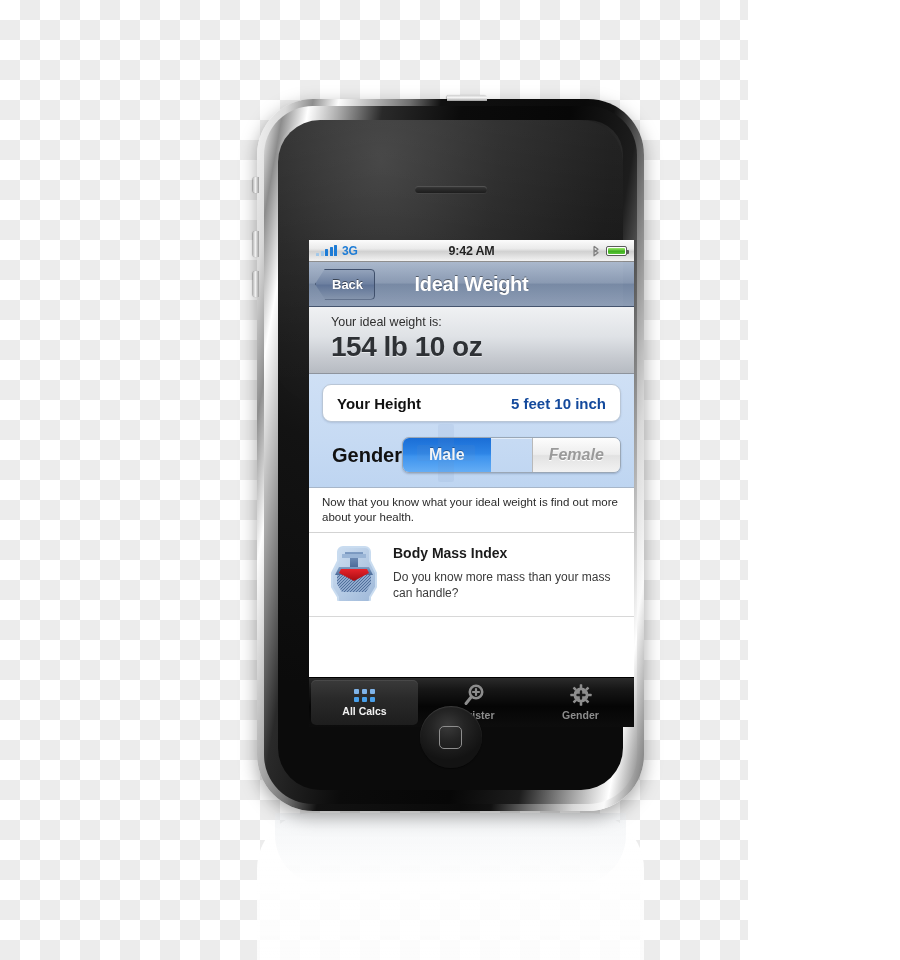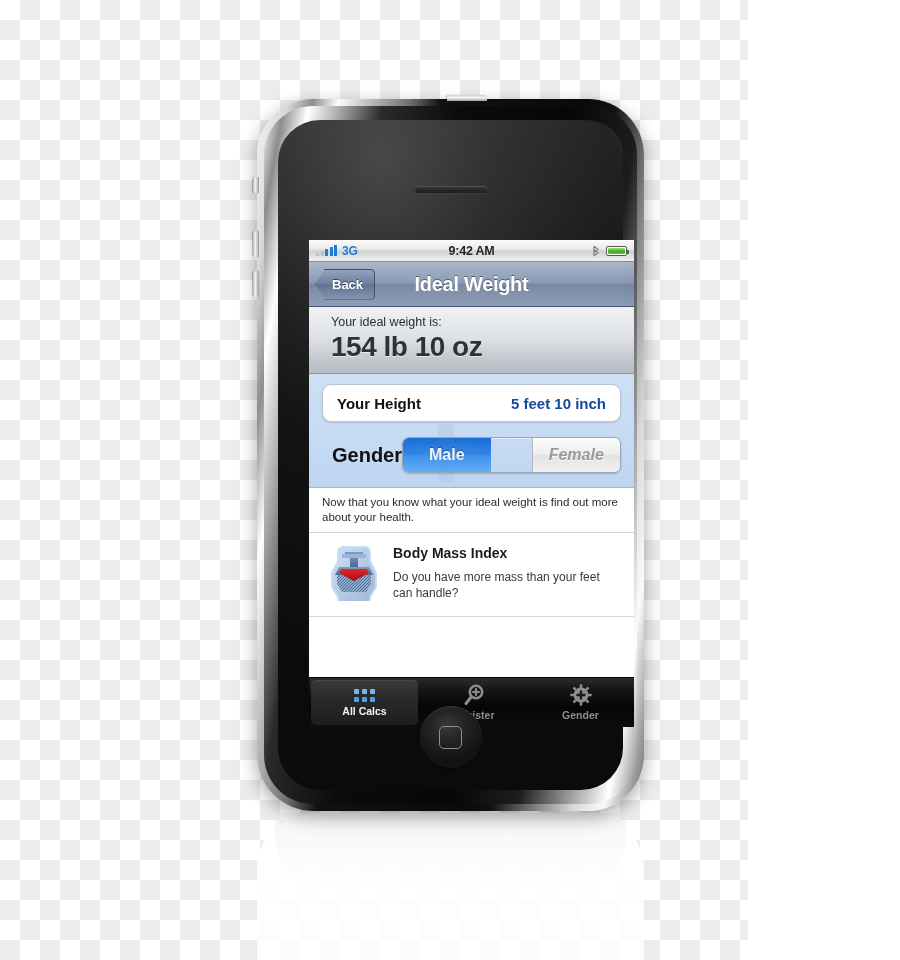--- a/index.html
+++ b/index.html
@@ -402,21 +402,21 @@
               <path d="M15 2 h22 a5 5 0 0 1 5 5 v9 l6 12 v14 l-6 10 v2 a4 4 0 0 1-4 4 h-24 a4 4 0 0 1-4-4 v-2 l-6-10 v-14 l6-12 v-9 a5 5 0 0 1 5-5 z" fill="url(#ag1)" stroke="#c9dcf0" stroke-width="2"></path>
               <path d="M17 7 h18 v6 h-5 v9 h-8 v-9 h-5 z" fill="url(#ag2)"></path>
               <path d="M14 9 h24 v4 h-24 z" fill="#9ab5d6"></path>
               <path d="M11 22 h30 l4 8 h-38 z" fill="url(#ag2)"></path>
               <path d="M13 24 h26 l-13 9 z" fill="url(#ag3)"></path>
               <path d="M9 30 h34 v9 l-5 8 h-24 l-5 -8 z" fill="url(#hatch)"></path>
               <path d="M13 24 h26 l2 4 -15 8 -15 -8 z" fill="url(#ag3)"></path>
             </svg>
             <div id="promo-text">
               <div id="promo-title">Body Mass Index</div>
-              <div id="promo-desc">Do you have more mass than your feet can handle?</div>
+              <div id="promo-desc">Do you know more mass than your mass can handle?</div>
             </div>
           </div>
           <div id="promo-filler"></div>
 
           <div id="tabbar">
 
             <div class="tab selected">
               <div id="grid-icon">
                 <span></span>
                   <span></span>

